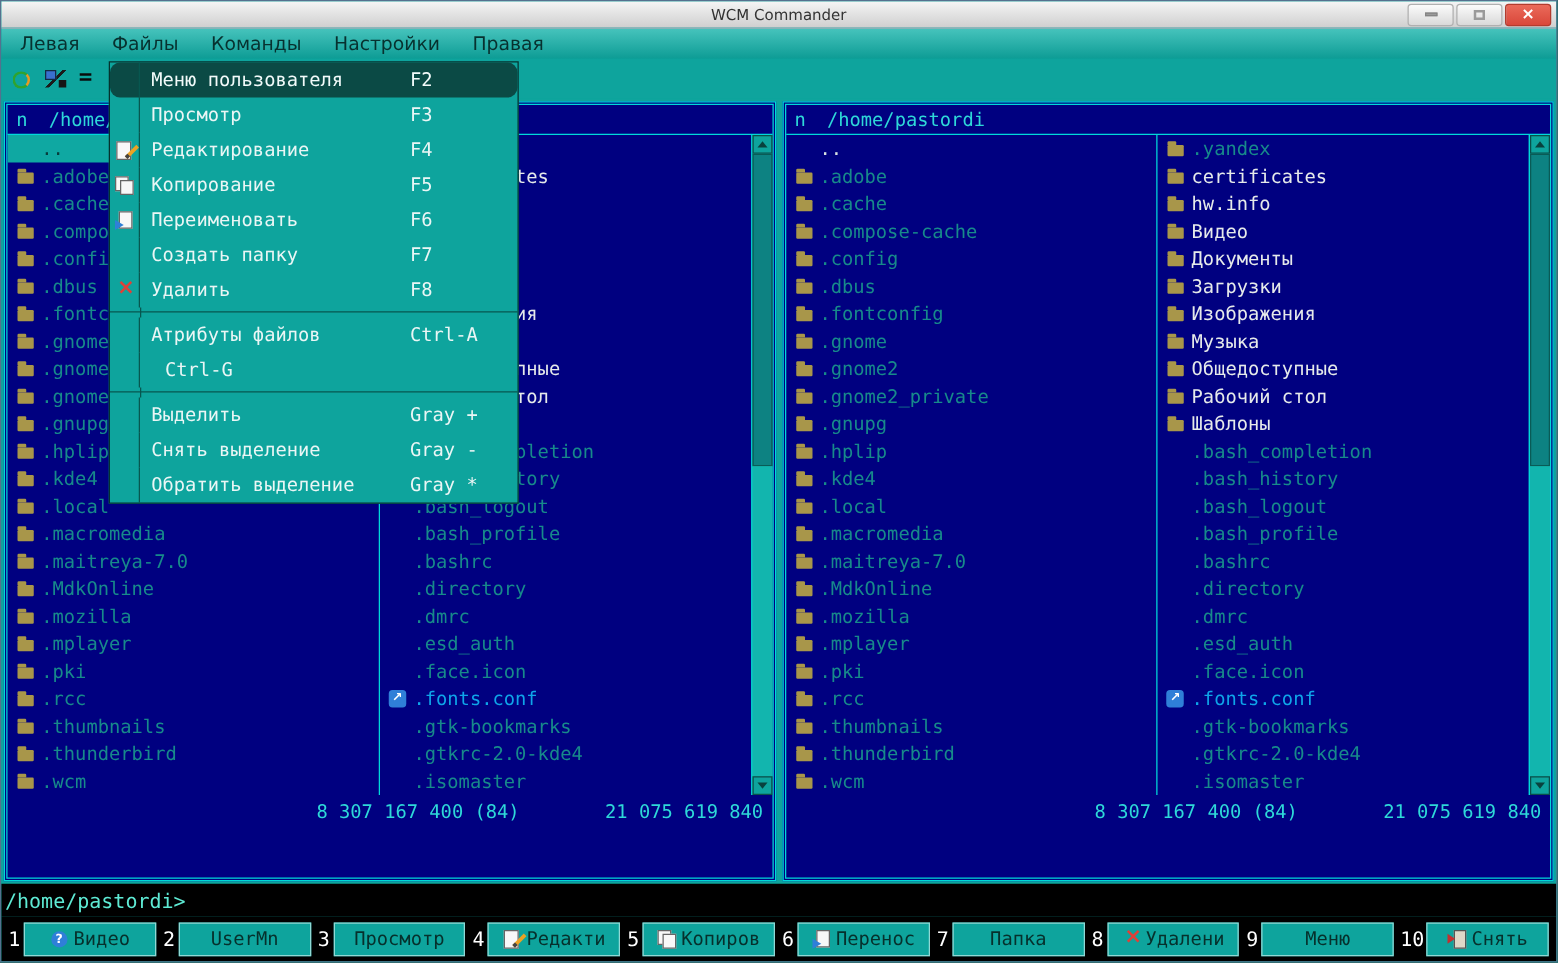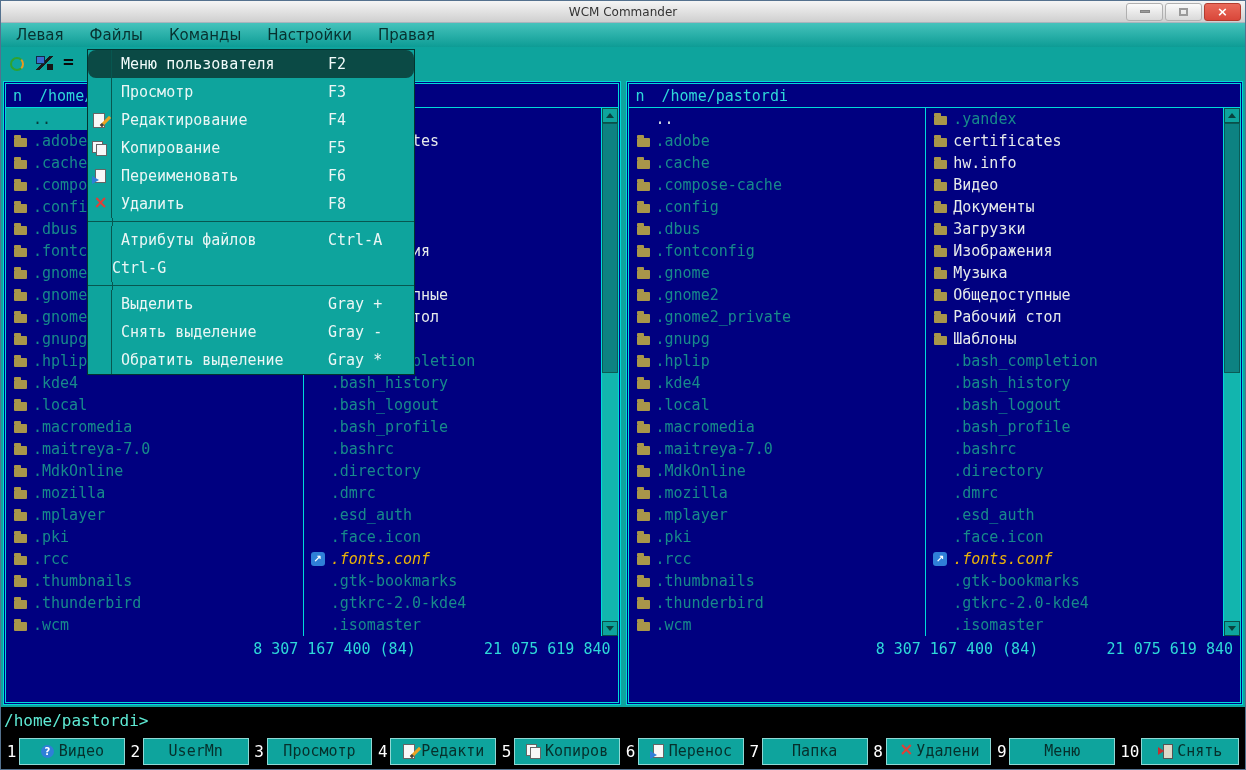--- a/index.html
+++ b/index.html
@@ -49,21 +49,21 @@
   .frow.cursor .fname{color:#073c3c;}
   .fic{width:22px;height:15px;flex:none;position:relative;}
   .fic.folder::before{content:"";position:absolute;left:3px;top:4px;width:13px;height:9px;background:#a8964a;border-radius:1px;}
   .fic.folder::after{content:"";position:absolute;left:3px;top:1px;width:7px;height:3px;background:#a8964a;border-radius:1px 1px 0 0;}
   .fic.link::before{content:"↗";position:absolute;left:2px;top:0;width:14px;height:14px;background:#2f7fd8;
     border-radius:3px;color:#fff;font:bold 10px/14px "DejaVu Sans",sans-serif;text-align:center;}
   .fname{white-space:pre;}
   .t-up{color:#d9e2e2;}
   .t-hidden-dir,.t-hidden{color:#178a8a;}
   .t-dir{color:#e6eaea;}
-  .t-link{color:#eab308;font-style:italic;}
+  .t-link{color:#0ea5e9;}
   
   .sbar{width:17px;flex:none;border-left:1px solid #00d9d9;background:#12b5ae;display:flex;flex-direction:column;}
   .sbtn{height:15px;flex:none;background:#0ea49d;border:1px solid #0a4f4a;display:flex;align-items:center;justify-content:center;}
   .sthumb{height:250px;flex:none;background:#0d8282;border:1px solid #0a5b56;}
   .strack{flex:1;background:#12b5ae;}
   .tri-up{width:0;height:0;border-left:4px solid transparent;border-right:4px solid transparent;border-bottom:5px solid #09423e;}
   .tri-down{width:0;height:0;border-left:4px solid transparent;border-right:4px solid transparent;border-top:5px solid #09423e;}
   
   .pfoot{flex:1;}
   .stats{display:flex;padding-top:4px;font:15px "DejaVu Sans Mono","Liberation Mono",monospace;color:#2ed8d8;gap:23px;}
@@ -80,21 +80,21 @@
     display:flex;align-items:center;justify-content:center;gap:3px;
     font:15px "DejaVu Sans Mono","Liberation Mono",monospace;white-space:nowrap;overflow:hidden;}
   
   .dropdown{position:absolute;left:86px;top:48px;width:328px;background:#0ea49d;
     border:1px solid #04332f;z-index:10;}
   .mi{height:28px;display:flex;align-items:center;
     font:15px "DejaVu Sans Mono","Liberation Mono",monospace;color:#eaf6f5;border-radius:8px;}
   .mi.hl{background:#0b4a45;color:#f2fbfa;}
   .mic{width:24px;align-self:stretch;border-right:1px solid #075750;display:flex;align-items:center;justify-content:center;flex:none;}
   .mlbl{padding-left:9px;flex:1;white-space:pre;}
-  .mkey{width:86px;flex:none;white-space:pre;}
+  .mkey{width:86px;flex:none;white-space:pre;margin-left:20px;}
   .msep{height:8px;position:relative;}
   .msep::before{content:"";position:absolute;left:24px;top:0;bottom:0;width:1px;background:#075750;}
   .msep::after{content:"";position:absolute;left:0;right:0;top:3px;height:1px;background:#075750;}
   
   .ic{display:inline-block;position:relative;width:16px;height:15px;flex:none;}
   .i-edit::before{content:"";position:absolute;left:1px;top:0;width:10px;height:13px;background:#f8f8f8;border:1px solid #666;}
   .i-edit::after{content:"";position:absolute;right:1px;bottom:0;width:3px;height:10px;background:#eda323;border-bottom:3px solid #444;transform:rotate(45deg);}
   .i-copy::before{content:"";position:absolute;left:0;top:0;width:9px;height:10px;background:#f8f8f8;border:1px solid #666;}
   .i-copy::after{content:"";position:absolute;left:4px;top:3px;width:9px;height:10px;background:#f8f8f8;border:1px solid #666;}
   .i-rename::before{content:"";position:absolute;left:3px;top:0;width:9px;height:12px;background:#f8f8f8;border:1px solid #666;}
@@ -685,20 +685,25 @@
         <span class="mkey">F5</span>
       </div>
       <div class="mi">
         <span class="mic">
           <span class="ic i-rename"></span>
         </span>
         <span class="mlbl">Переименовать</span>
         <span class="mkey">F6</span>
       </div>
       <div class="mi">
+        <span class="mic"></span>
+        <span class="mlbl">Создать папку</span>
+        <span class="mkey">F7</span>
+      </div>
+      <div class="mi">
         <span class="mic">
           <span class="ic i-delete"></span>
         </span>
         <span class="mlbl">Удалить</span>
         <span class="mkey">F8</span>
       </div>
       <div class="msep"></div>
       <div class="mi">
         <span class="mic"></span>
         <span class="mlbl">Атрибуты файлов</span>

